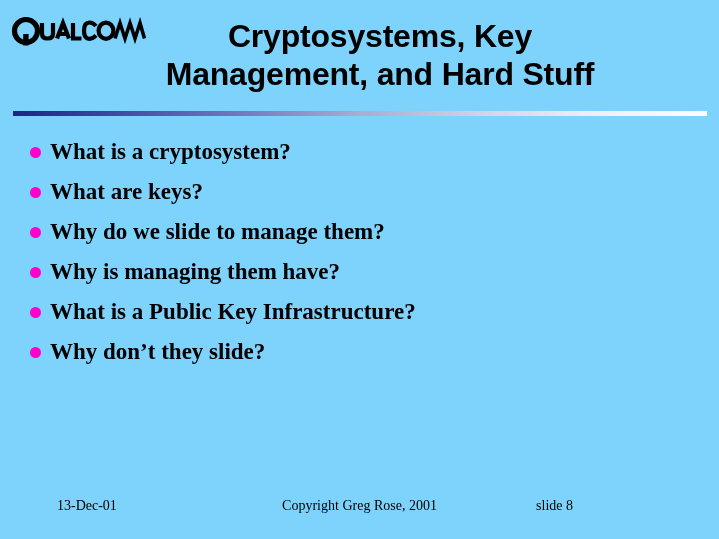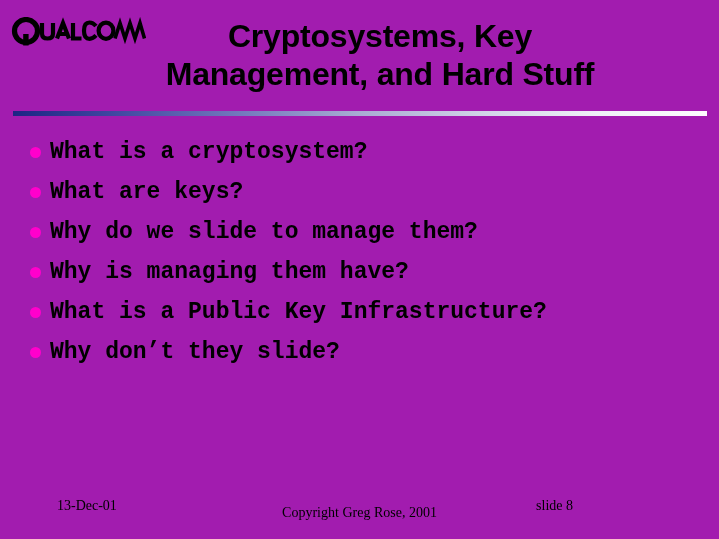--- a/index.html
+++ b/index.html
@@ -7,21 +7,21 @@
     padding: 0;
     background: #ffffff;
   }
   body {
     font-family: "Liberation Sans", sans-serif;
   }
   .slide {
     position: relative;
     width: 719px;
     height: 539px;
-    background: #a21caf;
+    background: #7dd3fc;
     overflow: hidden;
   }
 
   
   .logo {
     position: absolute;
     left: 10px;
     top: 17px;
     width: 136px;
     height: 30px;
@@ -71,21 +71,21 @@
   .bullet-dot {
     flex: 0 0 auto;
     width: 11px;
     height: 11px;
     border-radius: 50%;
     background: #ff00cc;
     margin-top: 9px;
     margin-right: 9px;
   }
   .bullet-text {
-    font-family: Liberation Mono, monospace;
+    font-family: Liberation Serif, serif;
     font-weight: bold;
     font-size: 23px;
     line-height: 28px;
     color: #000000;
     white-space: nowrap;
   }
 
   
   .footer {
     position: absolute;
@@ -95,21 +95,21 @@
     height: 22px;
   }
   .footer-item {
     position: absolute;
     font-family: "Liberation Serif", serif;
     font-size: 14px;
     color: #000000;
     white-space: nowrap;
   }
   .footer-date  { left: 57px;  top: 0; }
-  .footer-copy  { left: 0; top: 0; width: 719px; text-align: center; margin-top: 7px; }
+  .footer-copy  { left: 0; top: 0; width: 719px; text-align: center; }
   .footer-slide { right: 34px; top: 0; }
 </style>
 </head>
 <body>
 
 <div class="slide">
 
   <div class="logo">
     <svg viewBox="0 0 136 30" width="136" height="30" aria-hidden="true">
 

